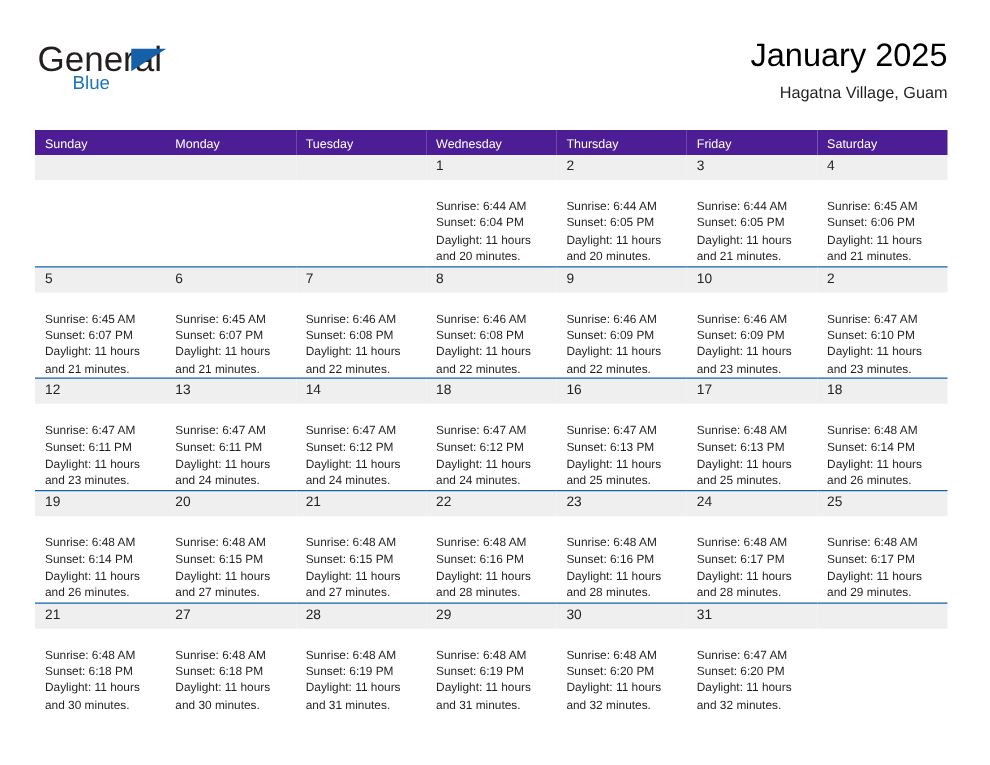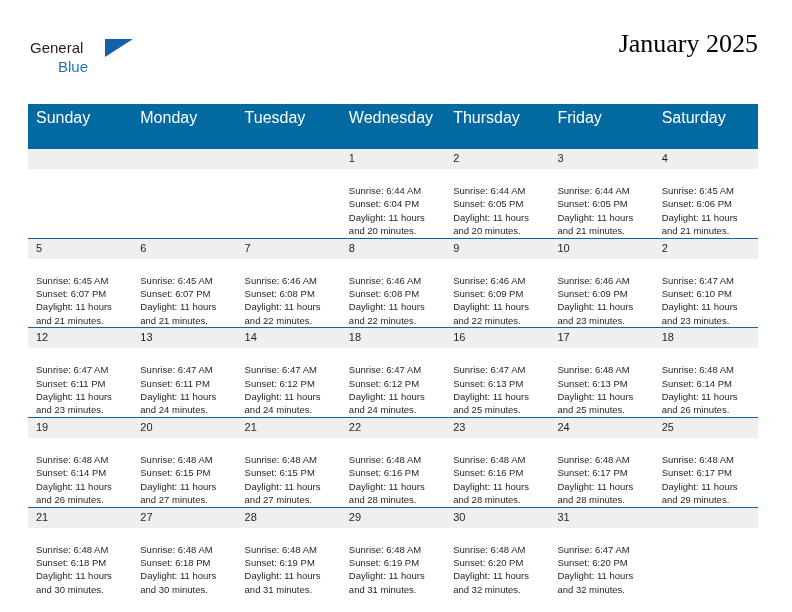--- a/index.html
+++ b/index.html
@@ -32,21 +32,21 @@
     position: absolute;
     left: 2px;
     top: 8px;
     width: 130px;
     height: 52px;
   }
   .logo-general {
     position: absolute;
     left: 0px;
     top: 0px;
-    font-size: 15px;
+    font-size: 28px;
     color: #231f20;
     letter-spacing: 0px;
     line-height: 23px;
     white-space: nowrap;
   }
   .logo-blue {
     position: absolute;
     left: 28px;
     top: 19px;
     font-size: 15px;
@@ -62,21 +62,20 @@
     height: 0;
     border-left: 28px solid #1560a8;
     border-bottom: 18px solid transparent;
   }
 
   .title-block {
     position: absolute;
     right: 0px;
     top: 0px;
     text-align: right;
-    font-family: Liberation Serif, serif;
   }
   .cal-title {
     font-size: 26px;
     color: #000000;
     line-height: 32px;
     white-space: nowrap;
   }
   .cal-subtitle {
     font-size: 13px;
     color: #231f20;
@@ -88,26 +87,26 @@
   
   .calendar {
     position: absolute;
     left: 28px;
     top: 104px;
     width: 730px;
     border-collapse: collapse;
     table-layout: fixed;
   }
   .calendar th {
-    background: #0369a1;
+    background: #4c1d95;
     color: #ffffff;
-    font-size: 16px;
+    font-size: 10px;
     font-weight: normal;
     text-align: left;
-    padding: 5px 0 22px 8px;
+    padding: 5px 0 3px 8px;
     height: 12px;
     border: none;
   }
   .calendar td {
     vertical-align: top;
     padding: 0;
     border: none;
     border-top: 1.5px solid #1560a8;
     height: 78px;
   }
@@ -144,20 +143,21 @@
   <div class="header">
 
     <div class="logo">
       <span class="logo-general">General</span>
       <span class="logo-tri"></span>
       <span class="logo-blue">Blue</span>
     </div>
 
     <div class="title-block">
       <div class="cal-title">January 2025</div>
+      <div class="cal-subtitle">Hagatna Village, Guam</div>
     </div>
 
   </div>
 
   <table class="calendar">
     <thead>
       <tr>
         <th>Sunday</th>
         <th>Monday</th>
         <th>Tuesday</th>

